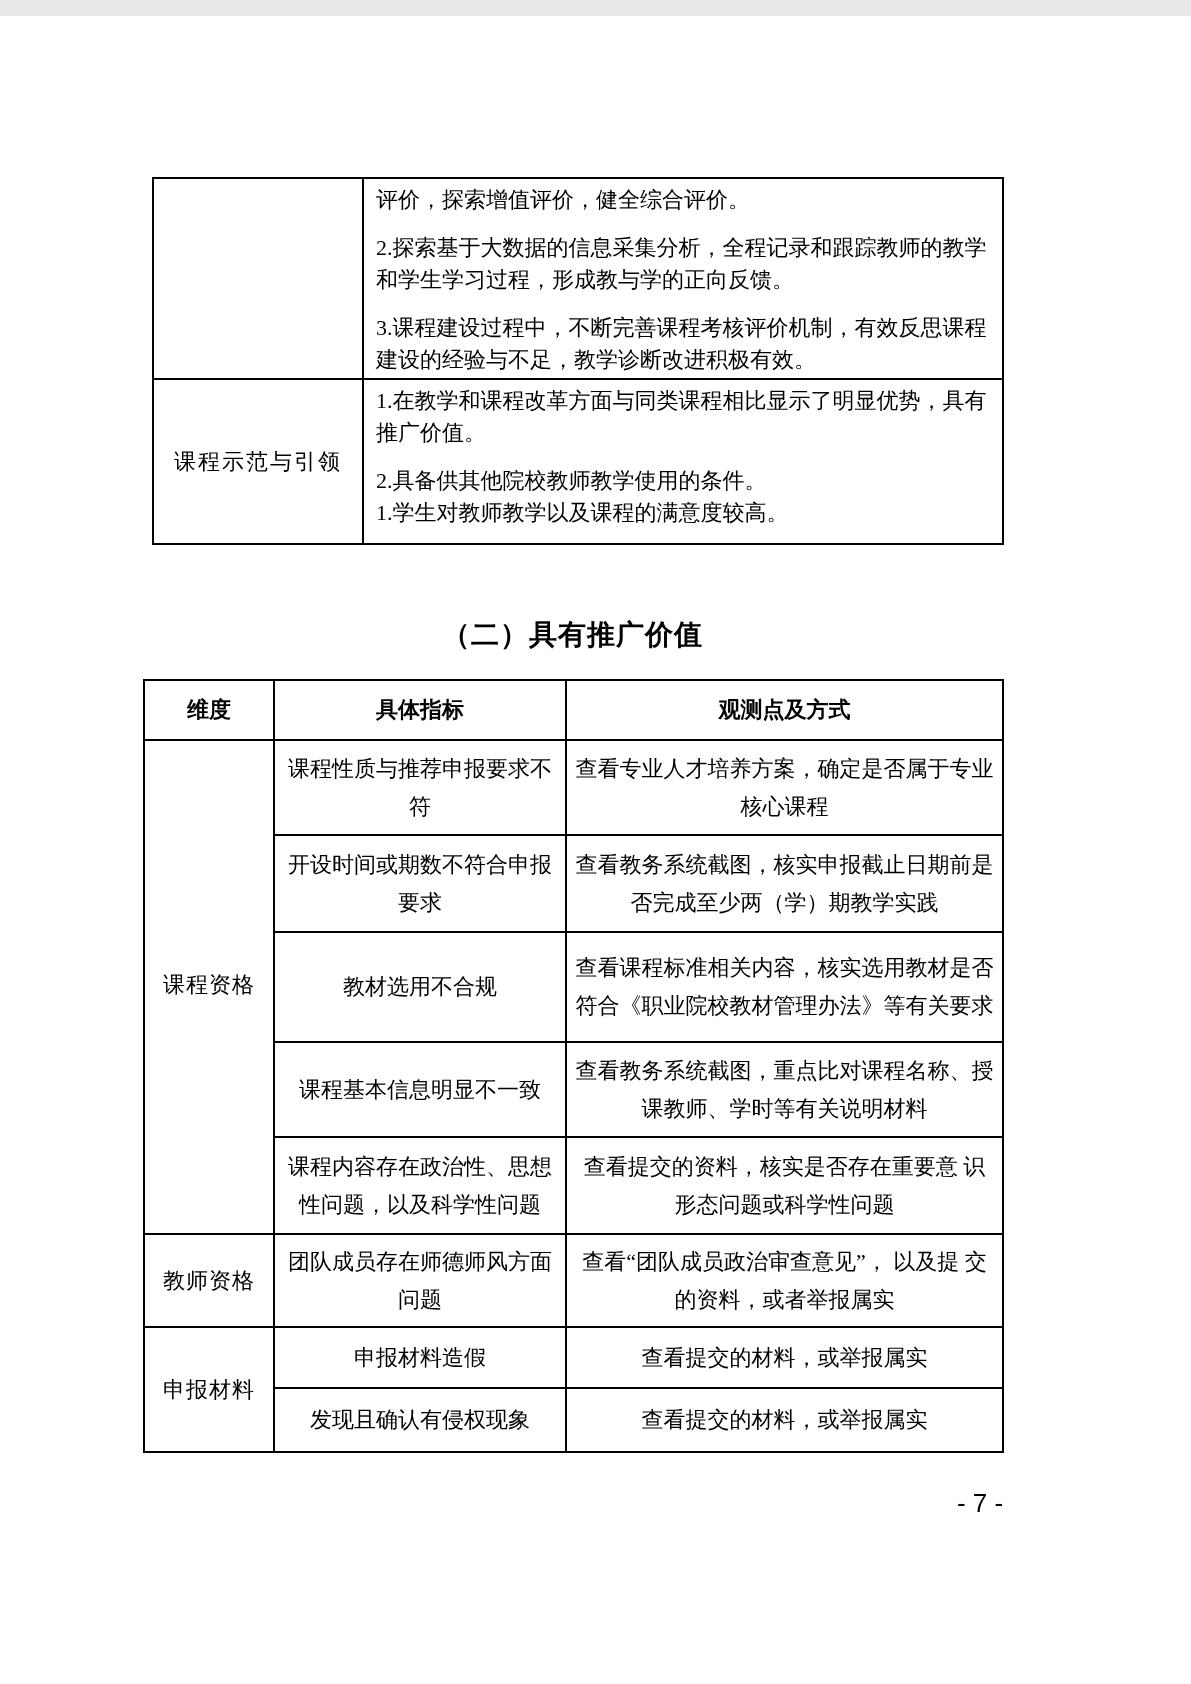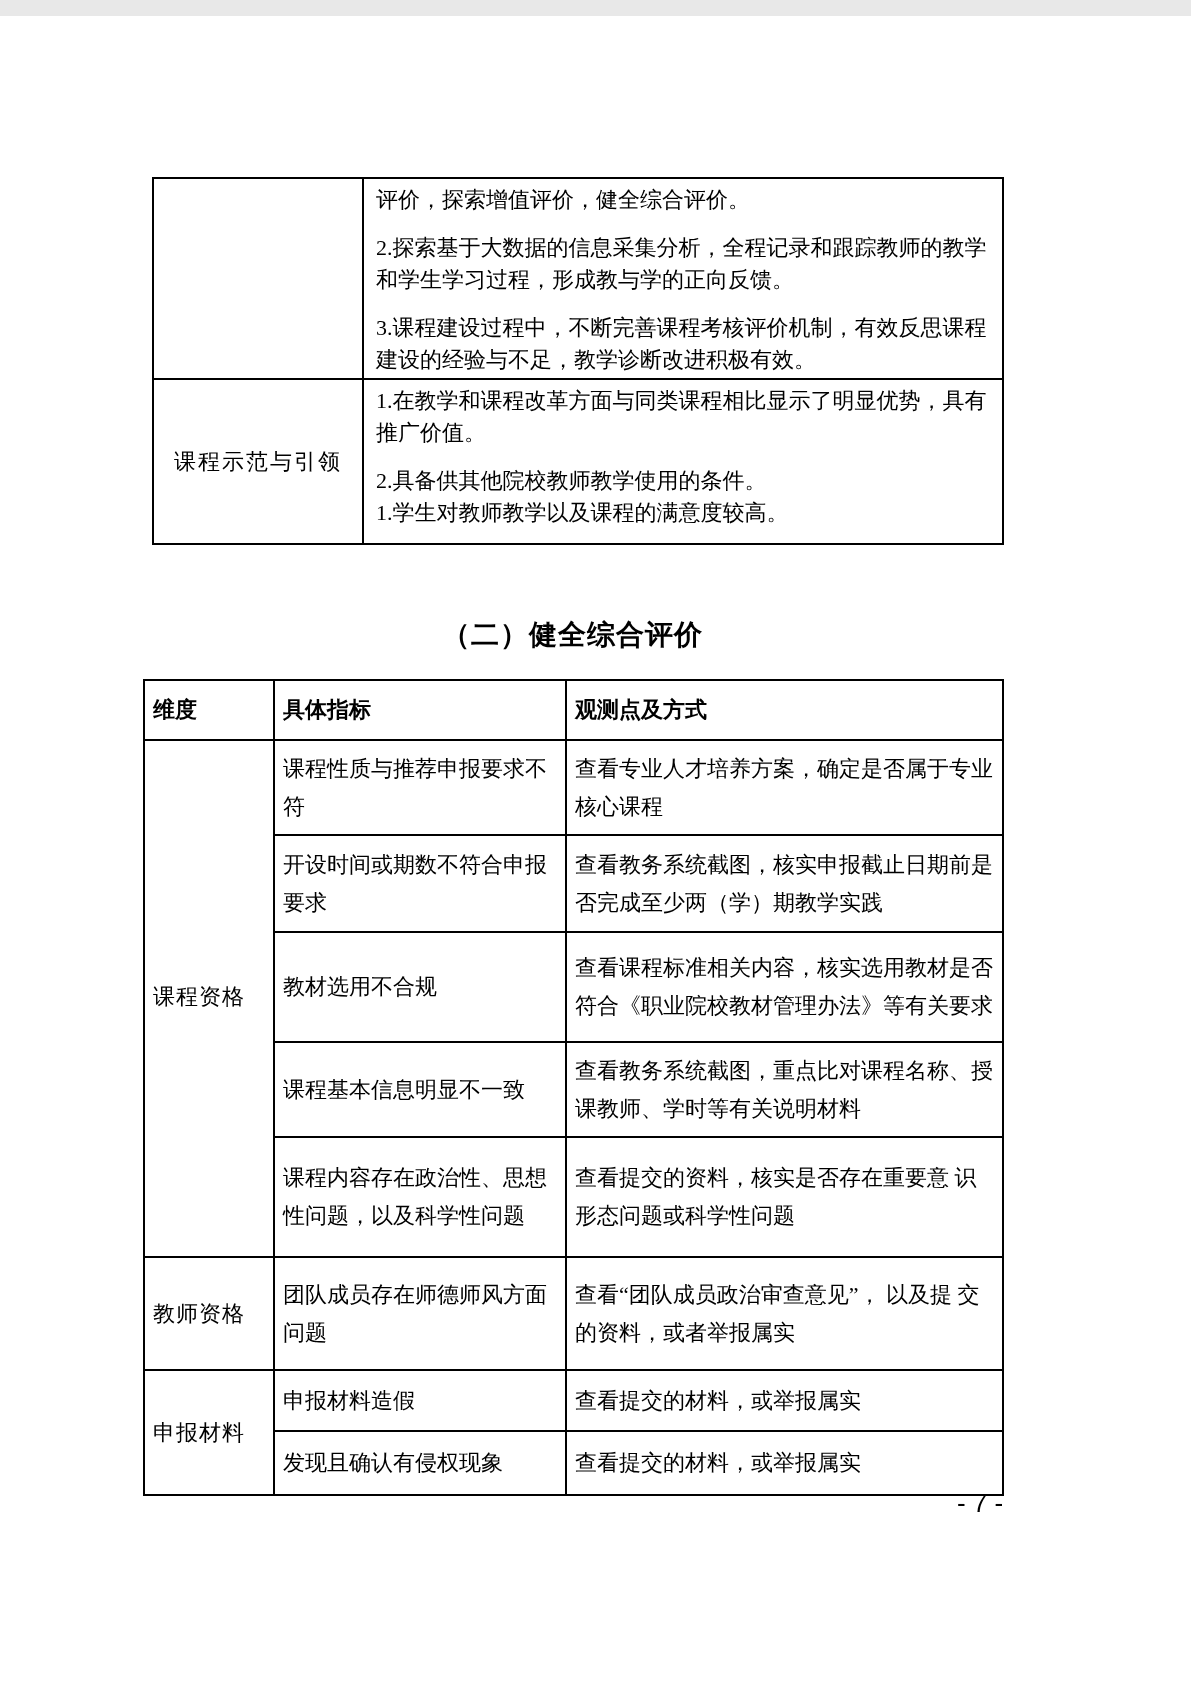--- a/index.html
+++ b/index.html
@@ -35,21 +35,21 @@
     position: absolute; left: 143px; top: 600px; width: 859px;
     text-align: center;
     font-family: "Liberation Sans", sans-serif;
     font-weight: bold; font-size: 28px; letter-spacing: 1px;
   }
 
   
   .neg-table { position: absolute; left: 143px; top: 663px; width: 859px; }
   .neg-table td {
     font-size: 22px; line-height: 38px;
-    text-align: left; vertical-align: middle;
+    text-align: center; vertical-align: middle;
     padding: 2px 8px;
   }
   .neg-table .hdr {
     font-family: "Liberation Sans", sans-serif;
     font-weight: bold; font-size: 22px;
   }
   .dim-cell { letter-spacing: 1px; }
   .dim-course { vertical-align: top; padding-top: 330px; font-family: Liberation Mono, monospace; }
 
   
@@ -83,21 +83,21 @@
       <td class="cont-dim">课程示范与引领</td>
       <td class="cont-body">
         <p>1.在教学和课程改革方面与同类课程相比显示了明显优势，具有推广价值。</p>
         <p class="tight">2.具备供其他院校教师教学使用的条件。</p>
         <p class="tight">1.学生对教师教学以及课程的满意度较高。</p>
       </td>
     </tr>
   </tbody>
     </table>
 
-  <div class="section-heading">（二）健全综合评价</div>
+  <div class="section-heading">（二）具有推广价值</div>
 
   <table class="neg-table">
     <colgroup>
         <col style="width:130px">
         <col style="width:292px">
         <col style="width:437px">
       </colgroup>
     <tbody>
         <tr style="height:60px">
       <td class="hdr">维度</td>
@@ -114,25 +114,25 @@
       <td>查看教务系统截图，核实申报截止日期前是否完成至少两（学）期教学实践</td>
     </tr>
     <tr style="height:110px">
       <td>教材选用不合规</td>
       <td>查看课程标准相关内容，核实选用教材是否符合《职业院校教材管理办法》等有关要求</td>
     </tr>
     <tr style="height:95px">
       <td>课程基本信息明显不一致</td>
       <td>查看教务系统截图，重点比对课程名称、授课教师、学时等有关说明材料</td>
     </tr>
-    <tr style="height:120px">
+    <tr style="height:97px">
       <td>课程内容存在政治性、思想性问题，以及科学性问题</td>
       <td>查看提交的资料，核实是否存在重要意 识形态问题或科学性问题</td>
     </tr>
-    <tr style="height:113px">
+    <tr style="height:93px">
       <td class="dim-cell">教师资格</td>
       <td>团队成员存在师德师风方面问题</td>
       <td>查看“团队成员政治审查意见”， 以及提 交的资料，或者举报属实</td>
     </tr>
     <tr style="height:61px">
       <td class="dim-cell" rowspan="2">申报材料</td>
       <td>申报材料造假</td>
       <td>查看提交的材料，或举报属实</td>
     </tr>
     <tr style="height:64px">

